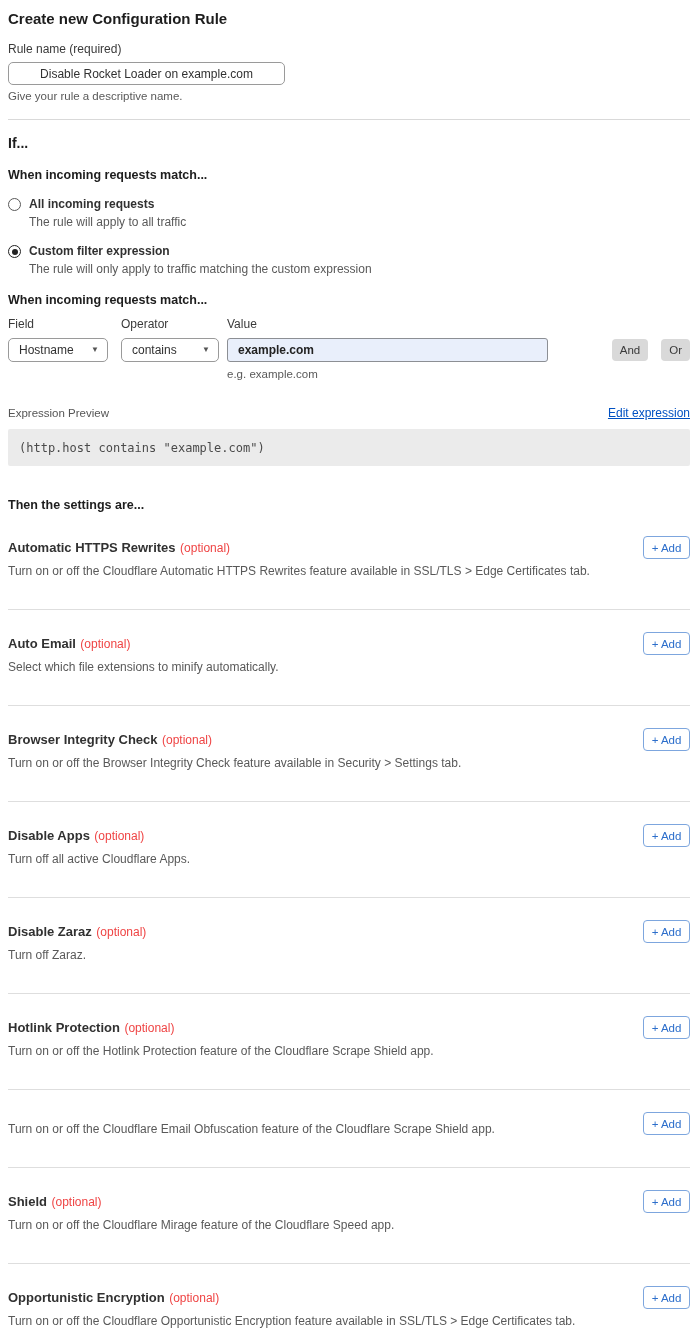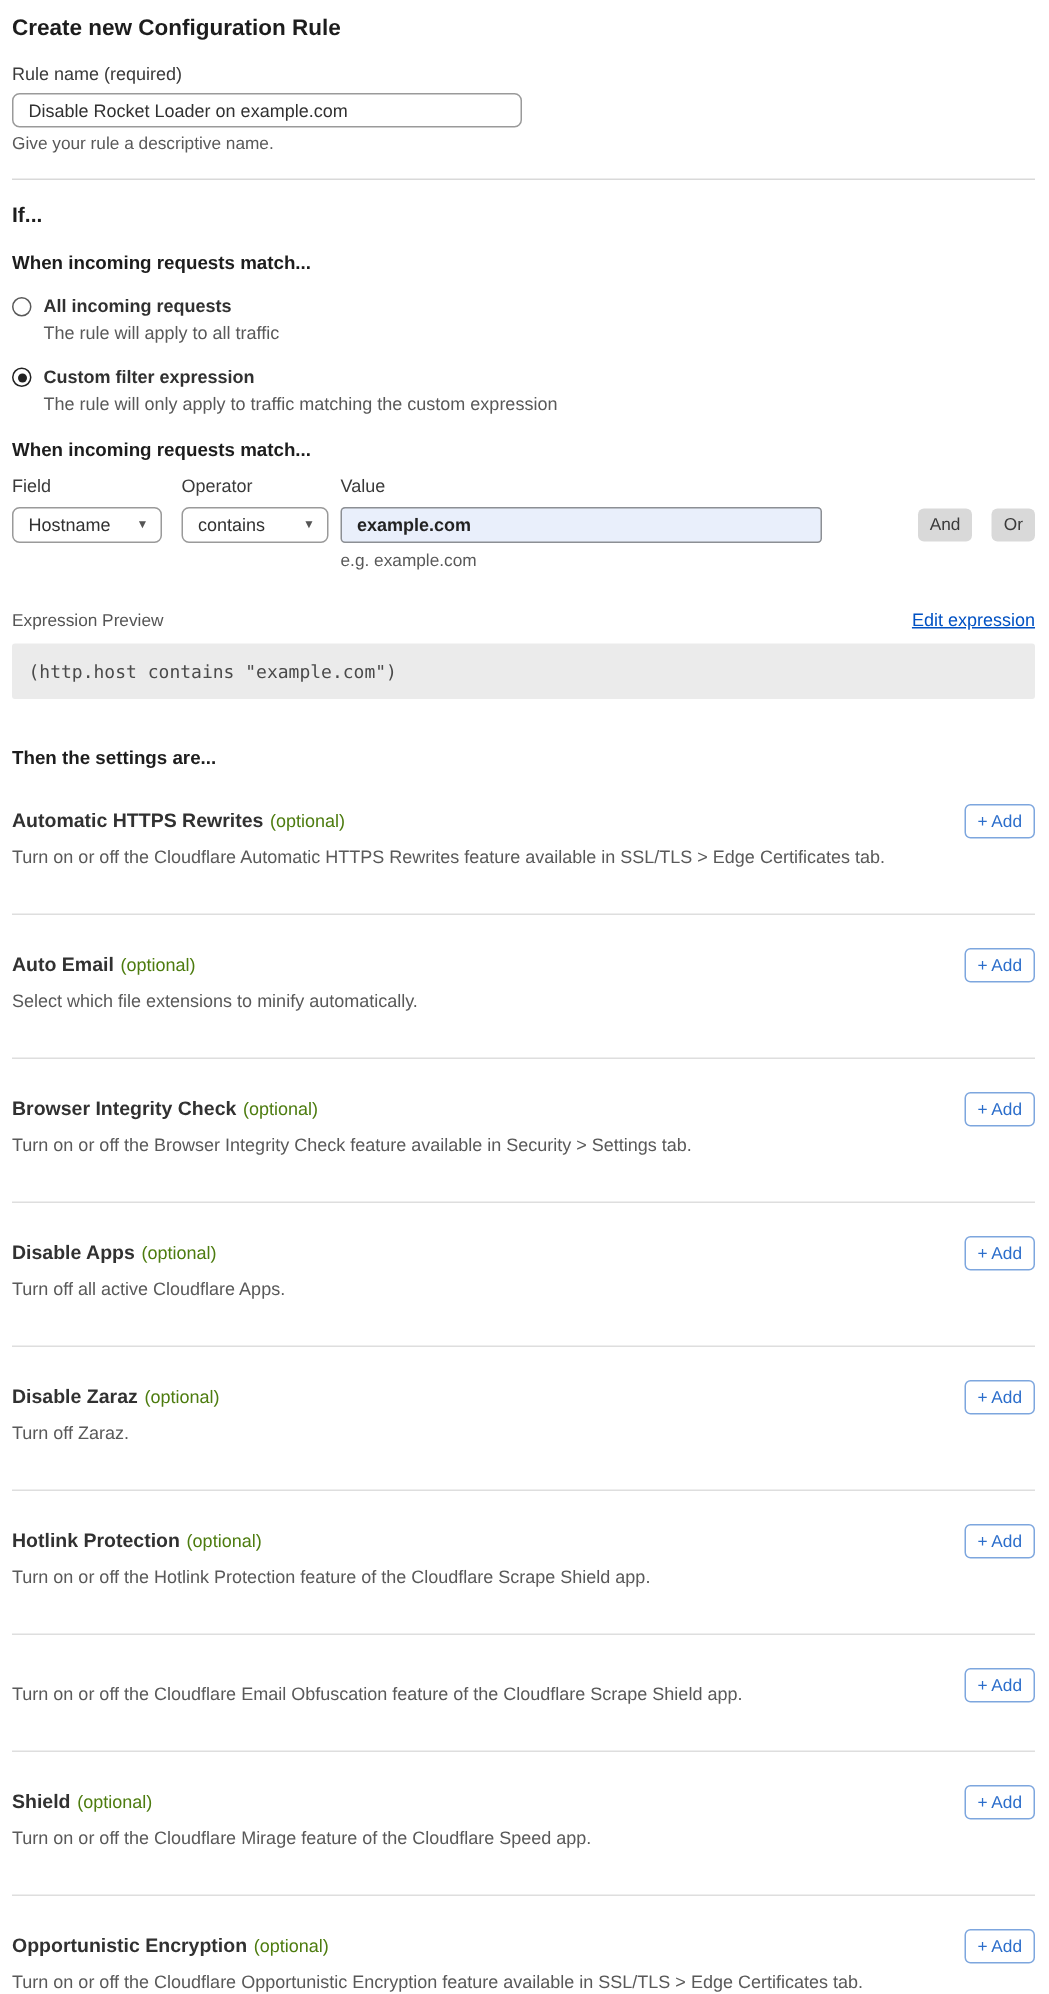--- a/index.html
+++ b/index.html
@@ -9,24 +9,24 @@
     font-family: "Liberation Sans", "DejaVu Sans", sans-serif;
     color: #313131;
     -webkit-font-smoothing: antialiased;
   }
   .page { width: 699px; padding: 10px 9px 14px 8px; }
 
   h1.page-title { font-size: 15px; font-weight: 700; color: #1d1d1d; }
 
   .field-label { font-size: 12px; color: #3a3a3a; margin-top: 15px; }
   .rule-name-input {
-    display: block; margin-top: 6px; width: 340px; height: 23px;
+    display: block; margin-top: 6px; width: 277px; height: 23px;
     border: 1px solid #9a9a9a; border-radius: 5px;
     font-family: "Liberation Sans", sans-serif; font-size: 12px; color: #313131;
-    padding: 0 10px; background: #fff; outline: none;
+    padding: 0 10px; background: #fff; outline: none; text-align: center;
   }
   .helper-text { font-size: 11.5px; color: #595959; margin-top: 5px; }
 
   .divider { border: none; border-top: 1px solid #d9d9d9; margin-top: 17px; }
 
   h2.if-heading { font-size: 14px; font-weight: 700; margin-top: 15px; color: #1d1d1d; }
   h3.sub-heading { font-size: 12.5px; font-weight: 700; margin-top: 17px; color: #1d1d1d; }
 
   .radio-group { margin-top: 6px; }
   .radio-option { display: flex; margin-top: 15px; cursor: default; }
@@ -78,21 +78,21 @@
     margin-top: 9px; background: #ebebeb; height: 37px; display: flex; align-items: center;
     font-family: "DejaVu Sans Mono", "Liberation Mono", monospace;
     font-size: 12px; color: #4a4a4a; padding-left: 11px; border-radius: 2px;
   }
 
   h3.then-heading { font-size: 12.5px; font-weight: 700; margin-top: 32px; color: #1d1d1d; }
 
   .settings-list { margin-top: 2px; }
   .setting-row { position: relative; padding: 24px 0 31px 0; border-bottom: 1px solid #dedede; }
   .setting-title { font-size: 13px; font-weight: 700; color: #313131; }
-  .setting-optional { font-size: 12px; color: #4d7c0f; font-weight: 400; }
+  .setting-optional { font-size: 12px; color: #ef4444; font-weight: 400; }
   .setting-desc { font-size: 12px; color: #595959; margin-top: 8px; }
   .add-btn {
     position: absolute; right: 0; top: 22px;
     width: 47px; height: 23px; background: #fff;
     border: 1px solid #7da6de; border-radius: 4px;
     color: #2c6ecb; font-family: "Liberation Sans", sans-serif; font-size: 11.5px;
     cursor: pointer;
   }
 </style>
 </head>

